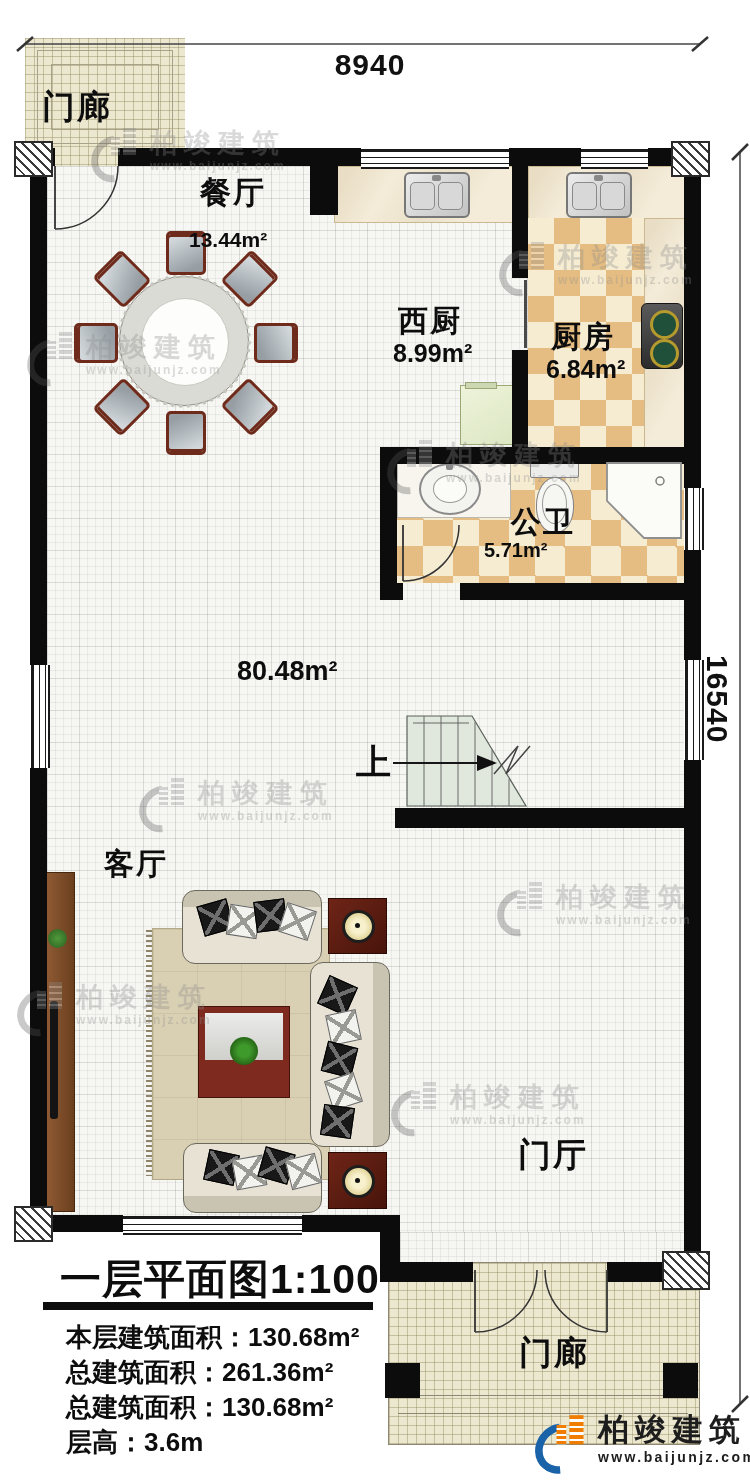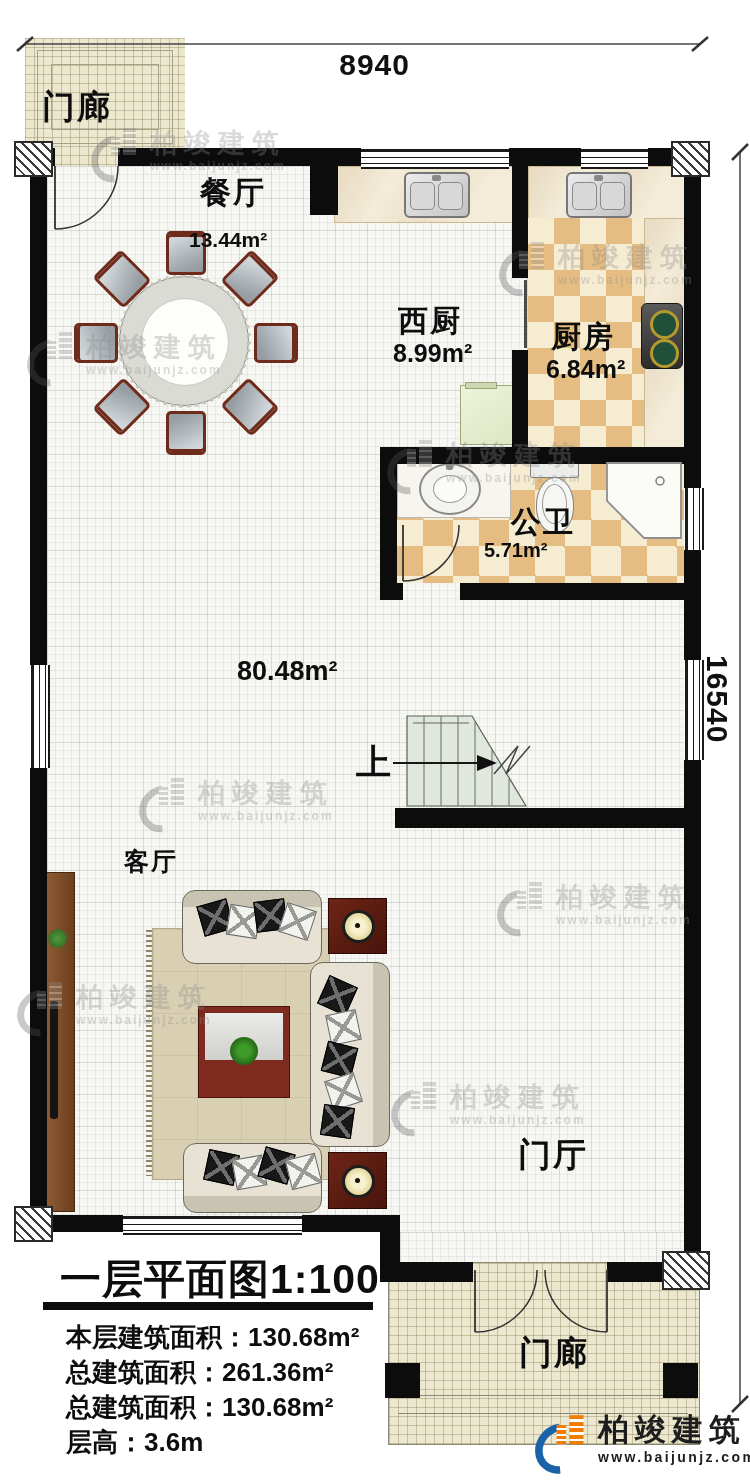--- a/index.html
+++ b/index.html
@@ -321,35 +321,35 @@
         <i class="bj-swoosh"></i>
         <i class="bj-b1"></i>
         <i class="bj-b2"></i>
       </span>
     <span>
         <div class="wm-name">柏竣建筑</div>
     <div class="wm-url">www.baijunjz.com</div>
       </span>
   </div>
 
-  <div class="abs dimlab" style="left:330px;top:48px;width:80px;text-align:right;">8940</div>
+  <div class="abs dimlab" style="left:330px;top:48px;width:80px;text-align:center;">8940</div>
   <div class="abs dimlab" style="left:700px;top:655px;writing-mode:vertical-rl;">16540</div>
 
   <div class="abs rlab" style="left:42px;top:90px;font-size:33px;">门廊</div>
   <div class="abs rlab" style="left:200px;top:177px;font-size:31px;">餐厅</div>
   <div class="abs alab" style="left:189px;top:229px;font-size:21px;">13.44m²</div>
   <div class="abs rlab" style="left:398px;top:306px;font-size:30px;">西厨</div>
   <div class="abs alab" style="left:393px;top:341px;font-size:25px;">8.99m²</div>
   <div class="abs rlab" style="left:551px;top:322px;font-size:30px;text-align:right;">厨房</div>
   <div class="abs alab" style="left:546px;top:357px;font-size:25px;">6.84m²</div>
   <div class="abs rlab" style="left:511px;top:507px;font-size:30px;font-family:Liberation Serif, serif;">公卫</div>
   <div class="abs alab" style="left:484px;top:540px;font-size:20px;">5.71m²</div>
   <div class="abs alab" style="left:237px;top:658px;font-size:27px;font-weight:800;">80.48m²</div>
   <div class="abs rlab" style="left:356px;top:744px;font-size:35px;">上</div>
-  <div class="abs rlab" style="left:124px;top:849px;font-size:25px;">客厅</div>
+  <div class="abs rlab" style="left:104px;top:849px;font-size:30px;">客厅</div>
   <div class="abs rlab" style="left:518px;top:1138px;font-size:33px;">门厅</div>
   <div class="abs rlab" style="left:519px;top:1336px;font-size:33px;">门廊</div>
 
   <div class="abs" style="left:0;top:1240px;width:400px;">
     <div class="abs tb-title" style="left:60px;top:12px;">一层平面图1:100</div>
     <div class="abs" style="left:43px;top:62px;width:330px;height:8px;background:#0d0d0d;"></div>
     <div class="abs tb-line" style="left:66px;top:80px;">本层建筑面积：130.68m²</div>
     <div class="abs tb-line" style="left:66px;top:115px;">总建筑面积：261.36m²</div>
     <div class="abs tb-line" style="left:66px;top:150px;">总建筑面积：130.68m²</div>
     <div class="abs tb-line" style="left:66px;top:185px;">层高：3.6m</div>

